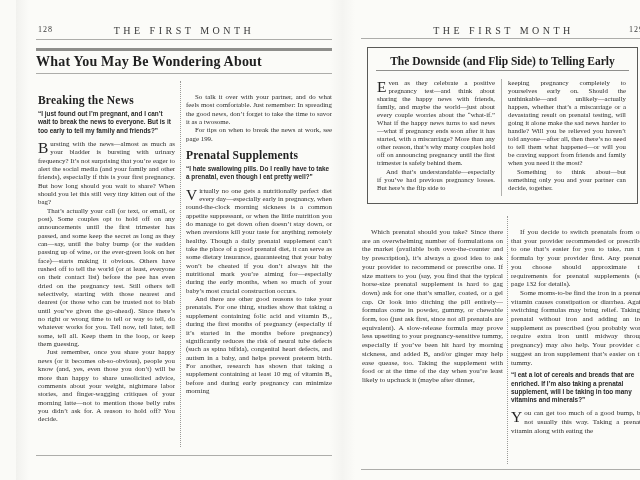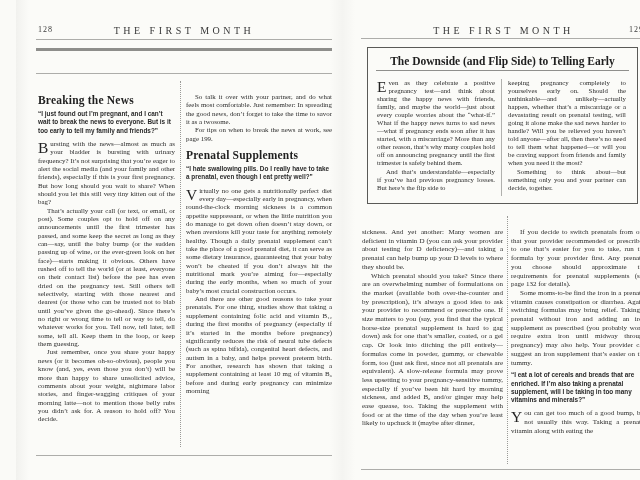--- a/index.html
+++ b/index.html
@@ -47,20 +47,21 @@
 
 <div class="spread">
 
   <div class="page page-left">
     <div class="pagehead" style="top:25px;">
       <span class="pagenum pn-left">128</span>
       <span class="runhead">THE FIRST MONTH</span>
     </div>
     <div class="rule" style="top:39px;"></div>
     <div class="thickrule" style="top:48px;"></div>
+    <h1 class="sectitle">What You May Be Wondering About</h1>
     <div class="rule" style="top:73px;"></div>
 
     <div class="cols lbody" style="top:79px;left:0;width:296px;height:369px;">
       <div class="col" style="left:2px;width:137px;height:369px;">
         <h2 class="colhead">Breaking the News</h2>
         <p class="quote">“I just found out I’m pregnant, and I can’t wait to break the news to everyone. But is it too early to tell my family and friends?”</p>
         <p class="para"><span class="dropcap">B</span><span>ursting with the news—almost as much as your bladder is bursting with urinary frequency? It’s not surprising that you’re eager to alert the social media (and your family and other friends), especially if this is your first pregnancy. But how long should you wait to share? When should you let this still very tiny kitten out of the bag?</span></p>
         <p class="para indent">That’s actually your call (or text, or email, or post). Some couples opt to hold off on any announcements until the first trimester has passed, and some keep the secret as long as they can—say, until the baby bump (or the sudden passing up of wine, or the ever-green look on her face)—starts making it obvious. Others have rushed off to tell the world (or at least, everyone on their contact list) before the pee has even dried on the pregnancy test. Still others tell selectively, starting with those nearest and dearest (or those who can be trusted not to blab until you’ve given the go-ahead). Since there’s no right or wrong time to tell or way to tell, do whatever works for you. Tell now, tell later, tell some, tell all. Keep them in the loop, or keep them guessing.</p>
         <p class="para indent">Just remember, once you share your happy news (or it becomes oh-so-obvious), people you know (and, yes, even those you don’t) will be more than happy to share unsolicited advice, comments about your weight, nightmare labor stories, and finger-wagging critiques of your morning latte—not to mention those belly rubs you didn’t ask for. A reason to hold off? You decide.</p>
       </div>
@@ -95,21 +96,20 @@
         <div class="bdiv"></div>
         <div class="bcol" style="left:131px;">
           <p class="para">keeping pregnancy completely to yourselves early on. Should the unthinkable—and unlikely—actually happen, whether that’s a miscarriage or a devastating result on prenatal testing, will going it alone make the sad news harder to handle? Will you be relieved you haven’t told anyone—after all, then there’s no need to tell them what happened—or will you be craving support from friends and family when you need it the most?</p>
           <p class="para indent">Something to think about—but something only you and your partner can decide, together.</p>
         </div>
       </div>
     </div>
 
     <div class="cols rbody" style="top:214px;left:0;width:285px;height:251px;">
       <div class="col" style="left:1px;width:141px;height:251px;">
-        <p class="para">sickness. And yet another: Many women are deficient in vitamin D (you can ask your provider about testing for D deficiency)—and taking a prenatal can help bump up your D levels to where they should be.</p>
         <p class="para indent">Which prenatal should you take? Since there are an overwhelming number of formulations on the market (available both over-the-counter and by prescription), it’s always a good idea to ask your provider to recommend or prescribe one. If size matters to you (say, you find that the typical horse-size prenatal supplement is hard to gag down) ask for one that’s smaller, coated, or a gel cap. Or look into ditching the pill entirely—formulas come in powder, gummy, or chewable form, too (just ask first, since not all prenatals are equivalent). A slow-release formula may prove less upsetting to your pregnancy-sensitive tummy, especially if you’ve been hit hard by morning sickness, and added B₆ and/or ginger may help ease quease, too. Taking the supplement with food or at the time of the day when you’re least likely to upchuck it (maybe after dinner,</p>
       </div>
       <div class="divider dotted" style="left:146px;height:248px;"></div>
       <div class="col" style="left:150px;width:135px;height:251px;">
         <p class="para indent">If you decide to switch prenatals from one that your provider recommended or prescribed to one that’s easier for you to take, run the formula by your provider first. Any prenatal you choose should approximate the requirements for prenatal supplements (see page 132 for details).</p>
         <p class="para indent">Some moms-to-be find the iron in a prenatal vitamin causes constipation or diarrhea. Again, switching formulas may bring relief. Taking a prenatal without iron and adding an iron supplement as prescribed (you probably won’t require extra iron until midway through pregnancy) may also help. Your provider can suggest an iron supplement that’s easier on the tummy.</p>
         <p class="quote" style="margin-top:4px;">“I eat a lot of cereals and breads that are enriched. If I’m also taking a prenatal supplement, will I be taking in too many vitamins and minerals?”</p>
         <p class="para"><span class="dropcap">Y</span><span>ou can get too much of a good bump, but not usually this way. Taking a prenatal vitamin along with eating the</span></p>
       </div>
     </div>

